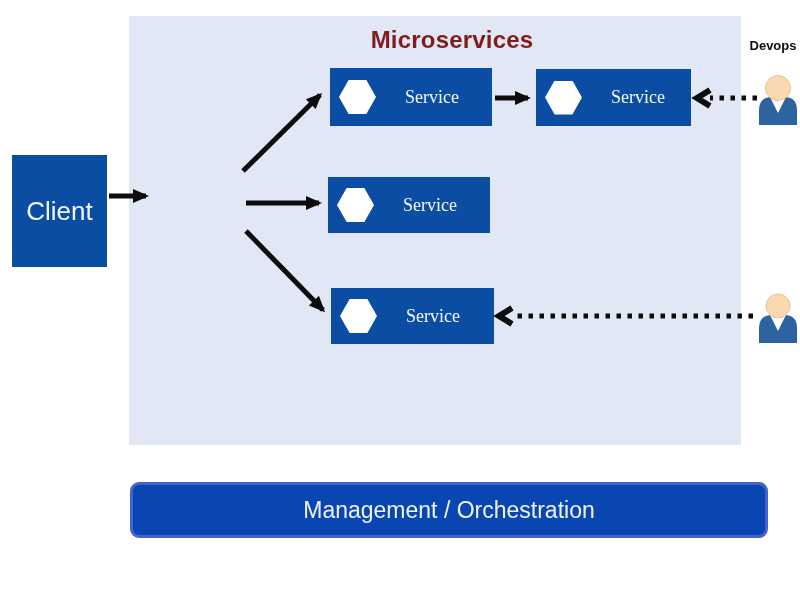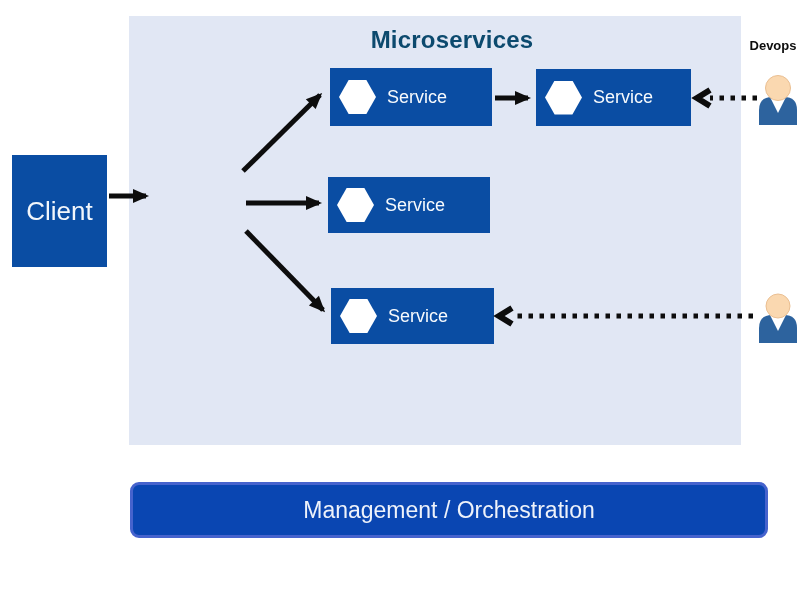--- a/index.html
+++ b/index.html
@@ -21,21 +21,21 @@
     background: var(--container_bg, #e1e7f4);
   }
 
   .diagram-title {
     position: absolute;
     left: 330px; top: 26px;
     width: 244px;
     text-align: center;
     font-size: 24px;
     font-weight: 700;
-    color: #0c4a6e;
+    color: #7f1d1d;
     letter-spacing: 0.2px;
   }
 
   .node {
     position: absolute;
     background: var(--node_blue, #0a4da3);
     color: #f2f6fb;
     display: flex;
     align-items: center;
     justify-content: center;
@@ -72,21 +72,21 @@
   .service-4 { left: 331px; top: 288px; width: 163px; height: 56px; }
 
   .hexagon {
     display: inline-block;
     width: 37px; height: 34px;
     margin-left: 9px;
     background: #ffffff;
     clip-path: polygon(26% 0%, 74% 0%, 100% 50%, 74% 100%, 26% 100%, 0% 50%);
     flex: 0 0 auto;
   }
-  .service-label { margin-left: 11px; }
+  .service-label { margin-left: 29px; font-family: Liberation Serif, serif; }
 
   .devops-label {
     position: absolute;
     left: 743px; top: 38px;
     width: 60px;
     text-align: center;
     font-size: 13px;
     font-weight: 700;
     color: #0d0d0d;
   }

